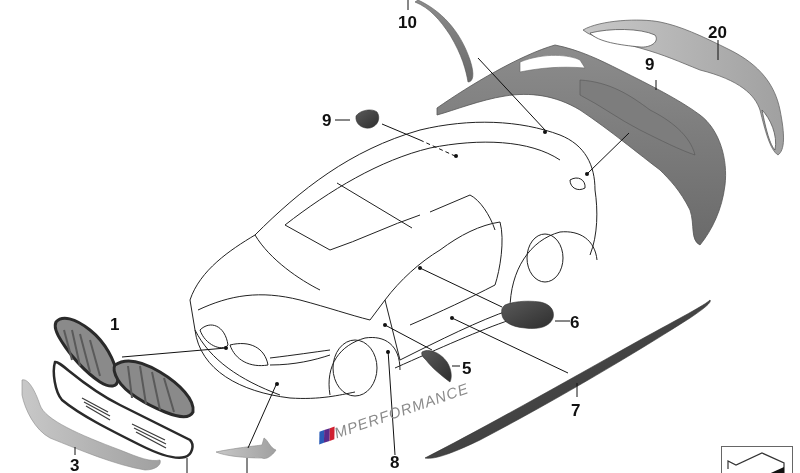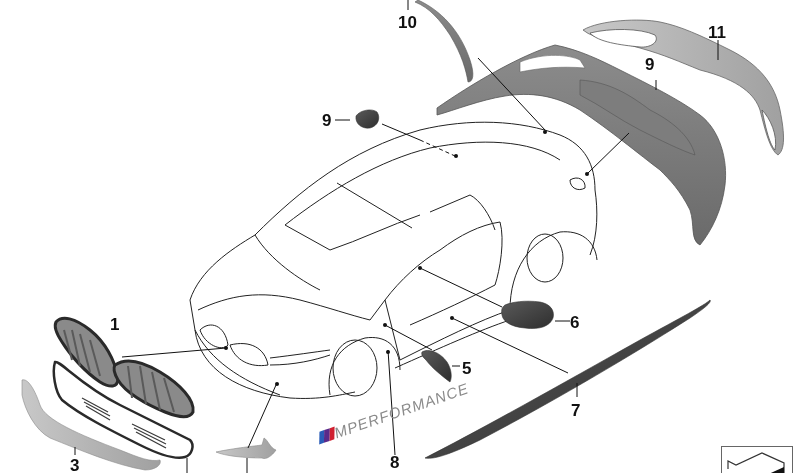--- a/index.html
+++ b/index.html
@@ -157,21 +157,21 @@
       <circle cx="226" cy="348" r="2"></circle>
     <circle cx="277" cy="384" r="2"></circle>
       <circle cx="388" cy="352" r="2"></circle>
     <circle cx="420" cy="268" r="2"></circle>
       <circle cx="452" cy="318" r="2"></circle>
     <circle cx="385" cy="325" r="2"></circle>
   </g>
 </svg>
 
 <div class="callout" style="left:398px;top:14px;">10</div>
-<div class="callout" style="left:708px;top:24px;">11</div>
+<div class="callout" style="left:708px;top:24px;">20</div>
 <div class="callout" style="left:645px;top:56px;">9</div>
 <div class="callout" style="left:322px;top:112px;">9</div>
 <div class="callout" style="left:110px;top:316px;">1</div>
 <div class="callout" style="left:570px;top:314px;">6</div>
 <div class="callout" style="left:462px;top:360px;">5</div>
 <div class="callout" style="left:571px;top:402px;">7</div>
 <div class="callout" style="left:70px;top:457px;">3</div>
 <div class="callout" style="left:390px;top:454px;">8</div>
 
 <div class="brand-badge">

